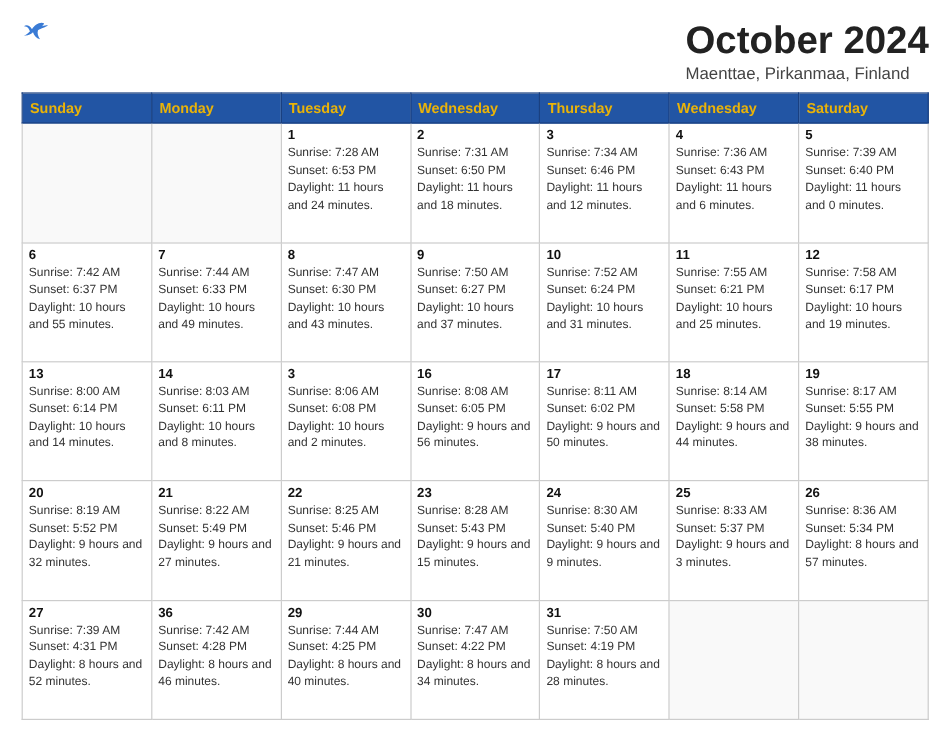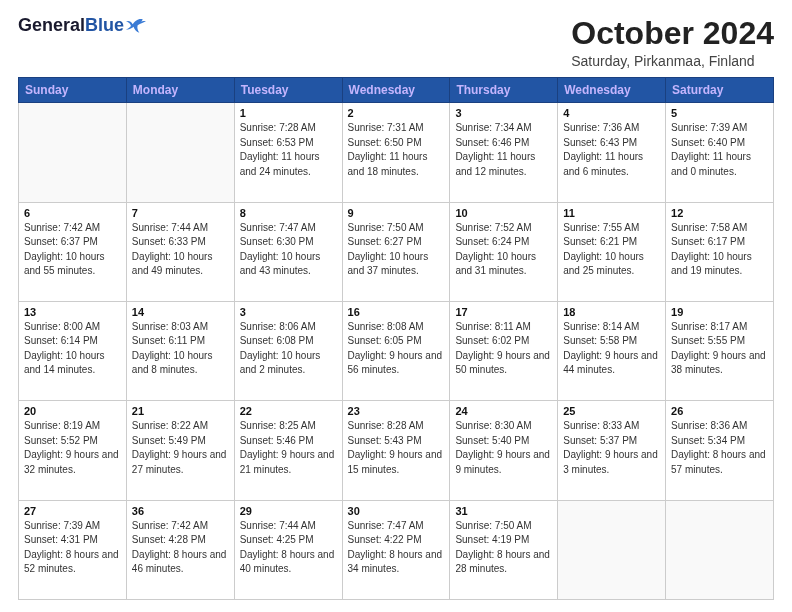--- a/index.html
+++ b/index.html
@@ -59,21 +59,21 @@
     }
     .calendar {
       flex: 1;
       border: 1px solid #ccc;
       border-collapse: collapse;
       width: 100%;
       table-layout: fixed;
     }
     .calendar th {
       background: #2255a4;
-      color: #c4b5fd;
+      color: #eab308;
       text-align: left;
       padding: 5px 6px;
       font-size: 12px;
       font-weight: bold;
       border: 1px solid #1a4080;
     }
     .calendar td {
       vertical-align: top;
       border: 1px solid #ccc;
       padding: 4px 5px;
@@ -96,31 +96,28 @@
       color: #333;
     }
   </style>
 </head>
 <body>
 
 <div class="page">
   <div class="header">
     <div class="logo">
       <div class="logo-text">
-        <span>
-          <span class="logo-general">General</span><span class="logo-blue">Blue</span>
-        </span>
         <svg class="logo-bird" viewBox="0 0 24 20" xmlns="http://www.w3.org/2000/svg">
           <path d="M20 2 C16 0 10 4 8 8 C6 4 2 3 0 5 C4 5 5 8 6 10 C4 12 2 14 0 14 C3 15 7 13 9 11 C10 14 12 17 16 18 C14 15 13 12 14 9 C17 7 22 6 24 4 C22 4 20 4 18 5 C19 4 20 3 20 2Z" fill="#3a7bd5"></path>
         </svg>
       </div>
     </div>
     <div class="title-block">
       <div class="month-title">October 2024</div>
-      <div class="location">Saturday, Pirkanmaa, Finland</div>
+      <div class="location">Maenttae, Pirkanmaa, Finland</div>
     </div>
   </div>
 
   <table class="calendar">
     <thead>
       <tr id="weekday-header">
           <th>Sunday</th>
           <th>Monday</th>
           <th>Tuesday</th>
           <th>Wednesday</th>

